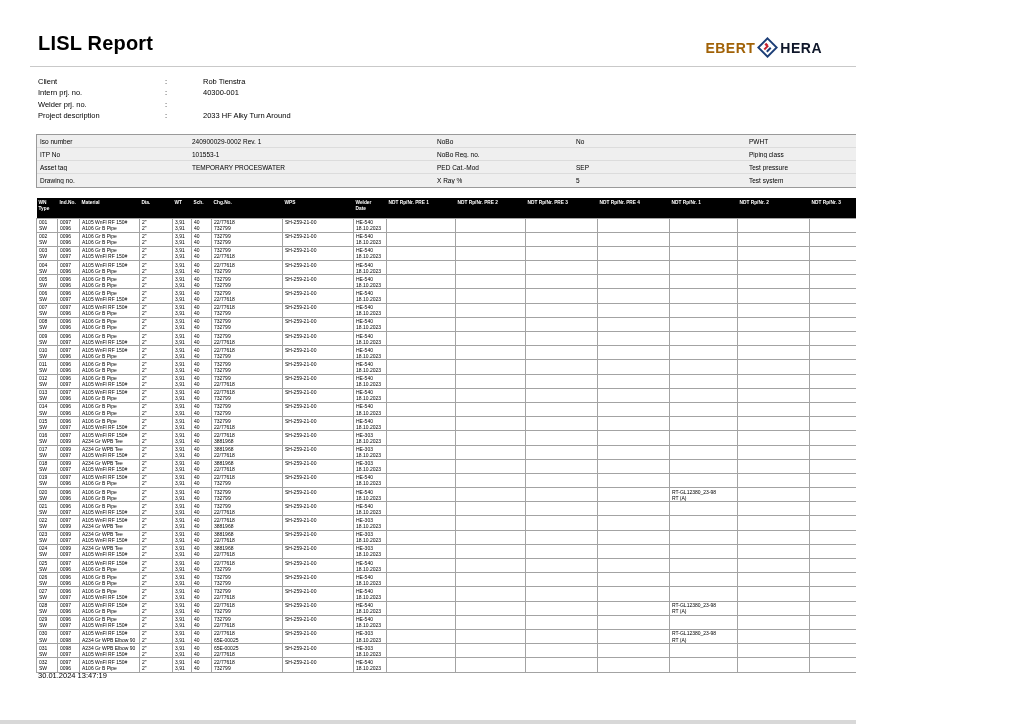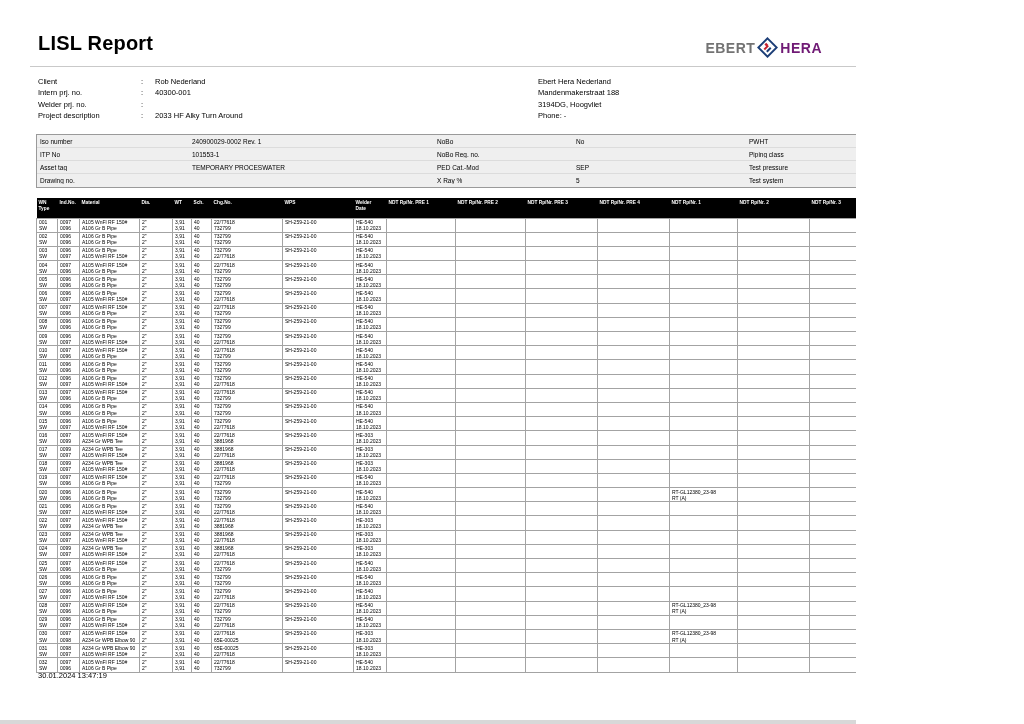--- a/index.html
+++ b/index.html
@@ -3,26 +3,26 @@
 <meta charset="utf-8">
 <style>
   * { margin:0; padding:0; box-sizing:border-box; }
   html,body { background:#fff; }
   .page {
     position:relative; width:856px; height:724px; background:#ffffff;
     font-family:"Liberation Sans", sans-serif; color:#000; overflow:hidden;
   }
   .title { position:absolute; left:38px; top:32px; font-size:20px; font-weight:bold; letter-spacing:0.2px; }
   .logo { position:absolute; right:34px; top:37px; display:flex; align-items:center; gap:2px; }
-  .logo .ebert { font-size:14px; font-weight:bold; color:#737373; letter-spacing:0.5px; }
-  .logo .hera  { font-size:14px; font-weight:bold; color:#701a75; letter-spacing:0.5px; }
+  .logo .ebert { font-size:14px; font-weight:bold; color:#a16207; letter-spacing:0.5px; }
+  .logo .hera  { font-size:14px; font-weight:bold; color:#0f172a; letter-spacing:0.5px; }
   .rule { position:absolute; left:30px; top:66px; width:964px; height:1px; background:#c9c9c9; }
 
   .client-block { position:absolute; left:38px; top:76px; font-size:7.5px; line-height:11.3px; }
-  .client-row { display:grid; grid-template-columns:103px 14px auto; }
+  .client-row { display:grid; grid-template-columns:103px 14px auto;gap:24px; }
   .address-block { position:absolute; left:538px; top:76px; font-size:7.5px; line-height:11.3px; }
 
   .info-table {
     position:absolute; left:36px; top:134px; width:952px;
     background:#efefef; border:1px solid #9a9a9a;
   }
   .info-row {
     display:grid; grid-template-columns:152px 245px 139px 173px 140px 1fr;
     height:13px; align-items:center; border-bottom:1px solid #dcdcdc;
     font-size:6.5px;
@@ -64,45 +64,39 @@
     </span>
     <span class="hera">HERA</span>
   </div>
 
   <div class="rule"></div>
 
   <div class="client-block">
     <div class="client-row">
       <span>Client</span>
       <span>:</span>
-      <span>Rob Nederland</span>
+      <span>Rob Tienstra</span>
     </div>
     <div class="client-row">
       <span>Intern prj. no.</span>
       <span>:</span>
       <span>40300-001</span>
     </div>
     <div class="client-row">
       <span>Welder prj. no.</span>
       <span>:</span>
       <span></span>
     </div>
     <div class="client-row">
       <span>Project description</span>
       <span>:</span>
       <span>2033 HF Alky Turn Around</span>
     </div>
   </div>
 
-  <div class="address-block">
-    <div>Ebert Hera Nederland</div>
-    <div>Mandenmakerstraat 188</div>
-    <div>3194DG, Hoogvliet</div>
-    <div>Phone: -</div>
-  </div>
 
   <div class="info-table">
     <div class="info-row">
       <span>Iso number</span>
       <span>240900029-0002 Rev. 1</span>
       <span>NoBo</span>
       <span>No</span>
       <span>PWHT</span>
       <span>No</span>
     </div>

